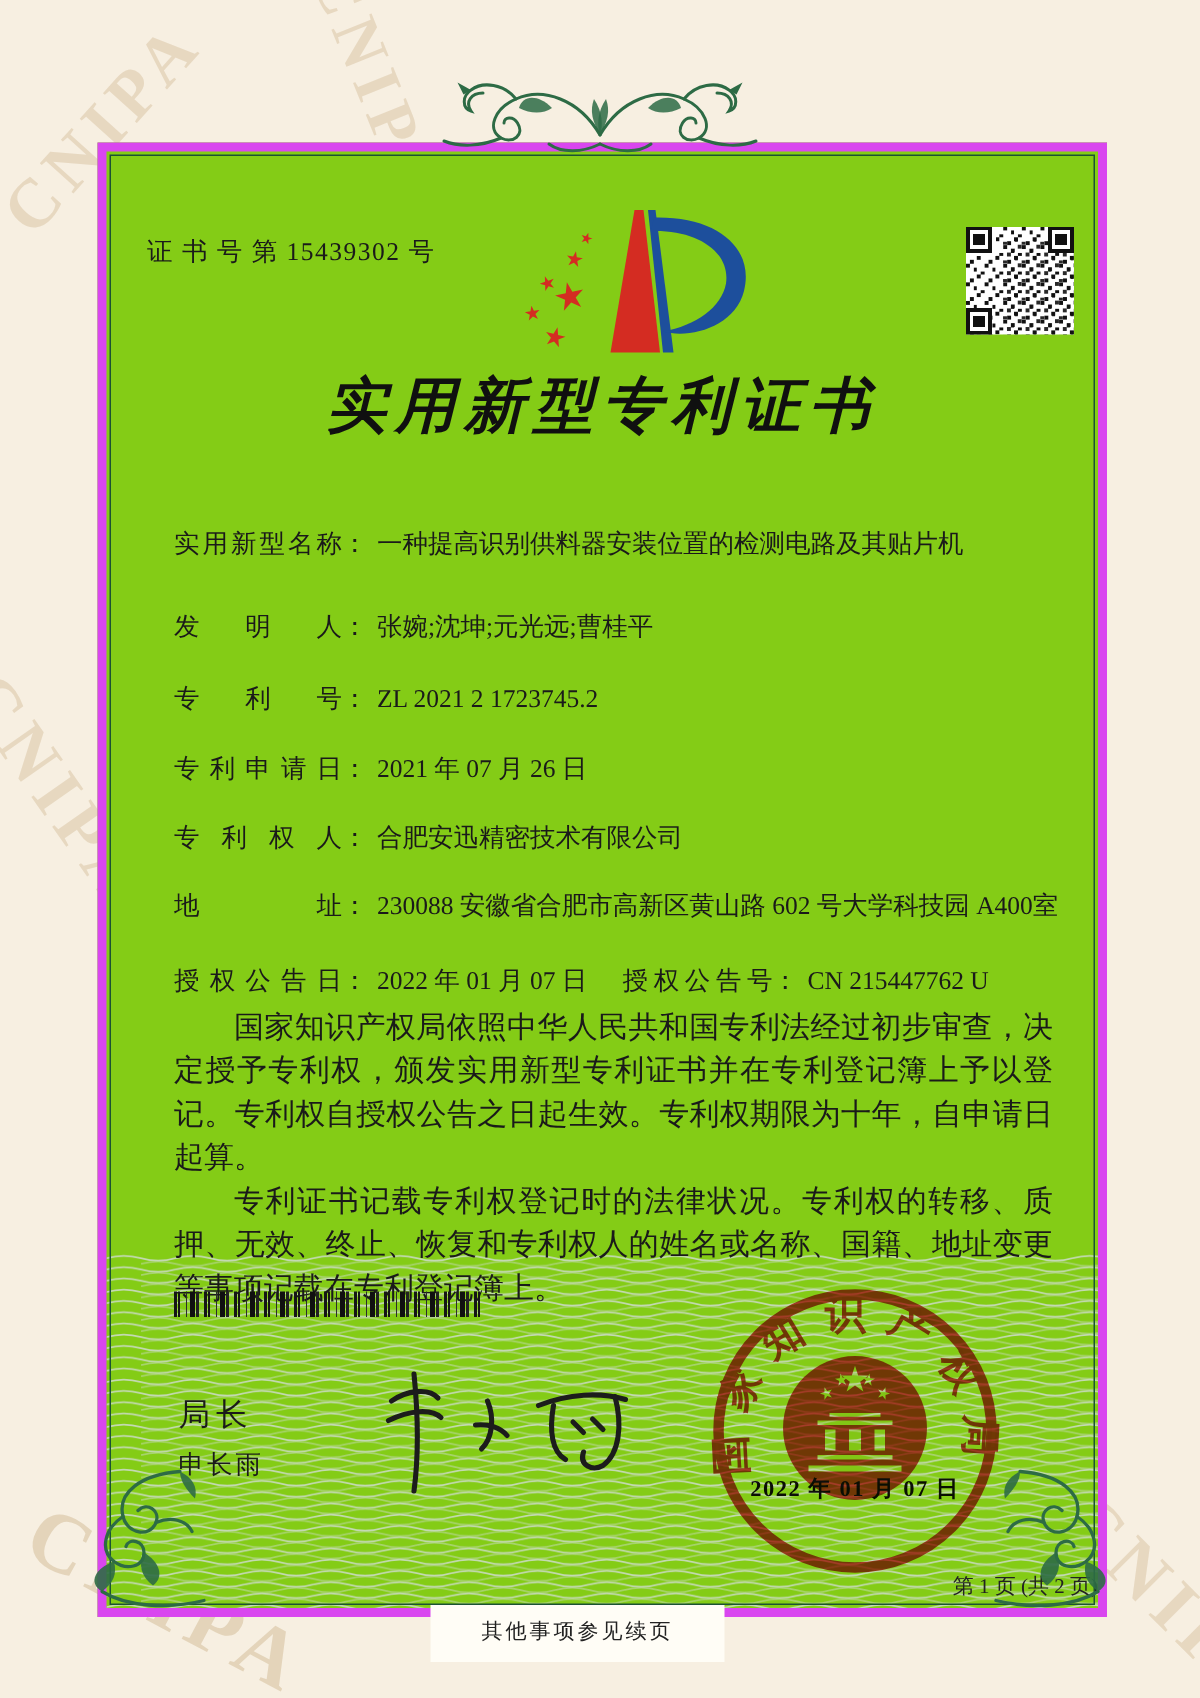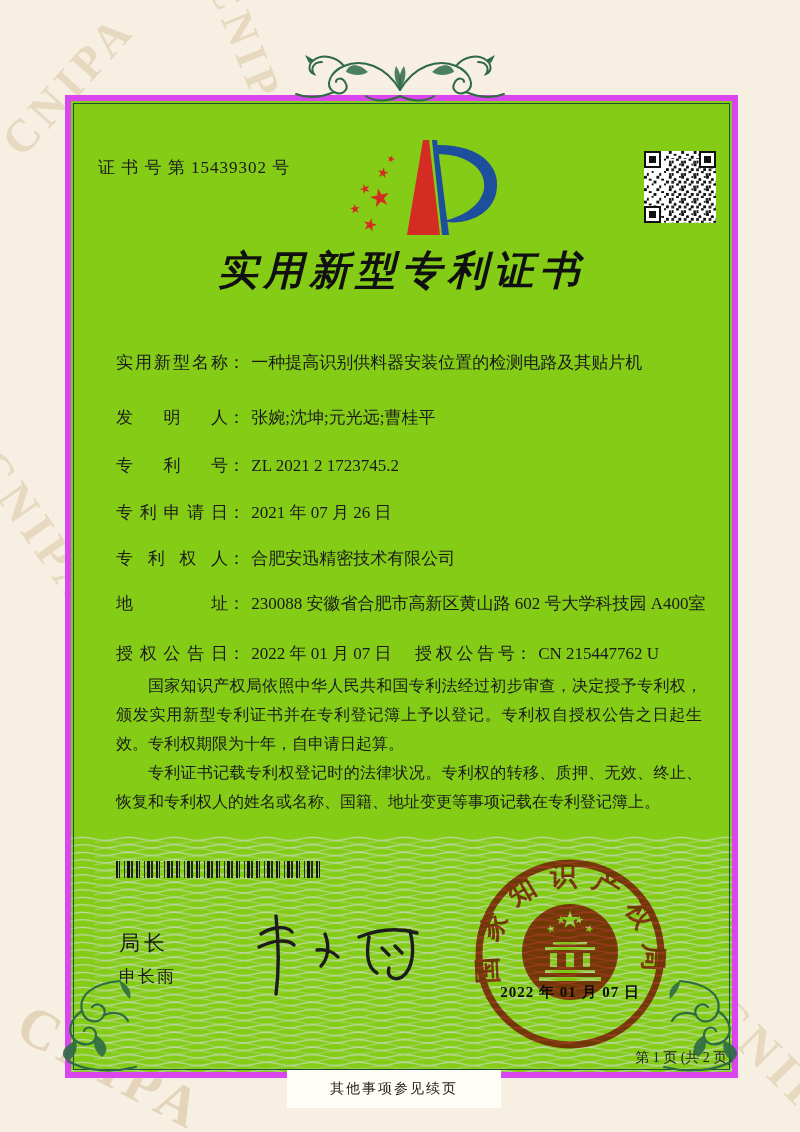--- a/index.html
+++ b/index.html
@@ -39,21 +39,21 @@
   }
   
   .f-row{position:absolute;left:45px;width:600px;font-size:17px;line-height:25px;}
   .f-label{display:inline-block;width:112px;text-align:justify;text-align-last:justify;vertical-align:top;}
   .f-colon{display:inline-block;vertical-align:top;}
   .f-value{display:inline-block;vertical-align:top;max-width:462px;margin-left:2px;font-family:Liberation Serif, serif;}
   .r0{top:249px}.r1{top:304px}.r2{top:352px}.r3{top:399px}.r4{top:445px}.r5{top:490px}.r6{top:540px}
   .pair2{position:absolute;left:299px;top:0;white-space:nowrap;}
   .pair2 .f-label{width:100px;}
   
-  .paras{position:absolute;left:45px;top:570px;width:586px;font-size:16px;line-height:29px;text-align:justify;}
+  .paras{position:absolute;left:45px;top:570px;width:586px;font-size:20px;line-height:29px;text-align:justify;}
   .paras p{margin:0;text-indent:2em;}
   
   .barcode{
     position:absolute;left:45px;top:760px;width:207px;height:17px;
     background:repeating-linear-gradient(90deg,
       #161616 0 2px,transparent 2px 3px,#161616 3px 4px,transparent 4px 8px,
       #2c2c2c 8px 9px,transparent 9px 11px,#101010 11px 14px,transparent 14px 15px,
       #222 15px 17px,transparent 17px 20px);
   }
   .officer-title{position:absolute;left:48px;top:828px;font-size:21px;letter-spacing:4px;}
@@ -65,21 +65,21 @@
     position:absolute;left:0;top:126px;width:100%;text-align:center;
     font-size:15px;font-weight:700;letter-spacing:1px;color:#111;
   }
   .page-footer{position:absolute;left:0;top:948px;width:100%;text-align:right;font-size:14px;color:#222;}
   
   .orn-top{position:absolute;left:288px;top:46px;width:224px;height:62px;}
   .corner{position:absolute;width:110px;height:102px;}
   .corner-bl{left:40px;top:975px;}
   .corner-br{left:650px;top:975px;transform:scaleX(-1);}
   .cont-box{
-    position:absolute;left:287px;top:1070px;width:214px;height:38px;
+    position:absolute;left:287px;top:1070px;width:196px;height:38px;
     background:#fffdf6;text-align:center;line-height:38px;font-size:14px;color:#222;
     letter-spacing:2px;
   }
 </style>
 </head>
 <body>
 
 <div class="page">
 
   <span class="wm wm1">CNIPA</span>

